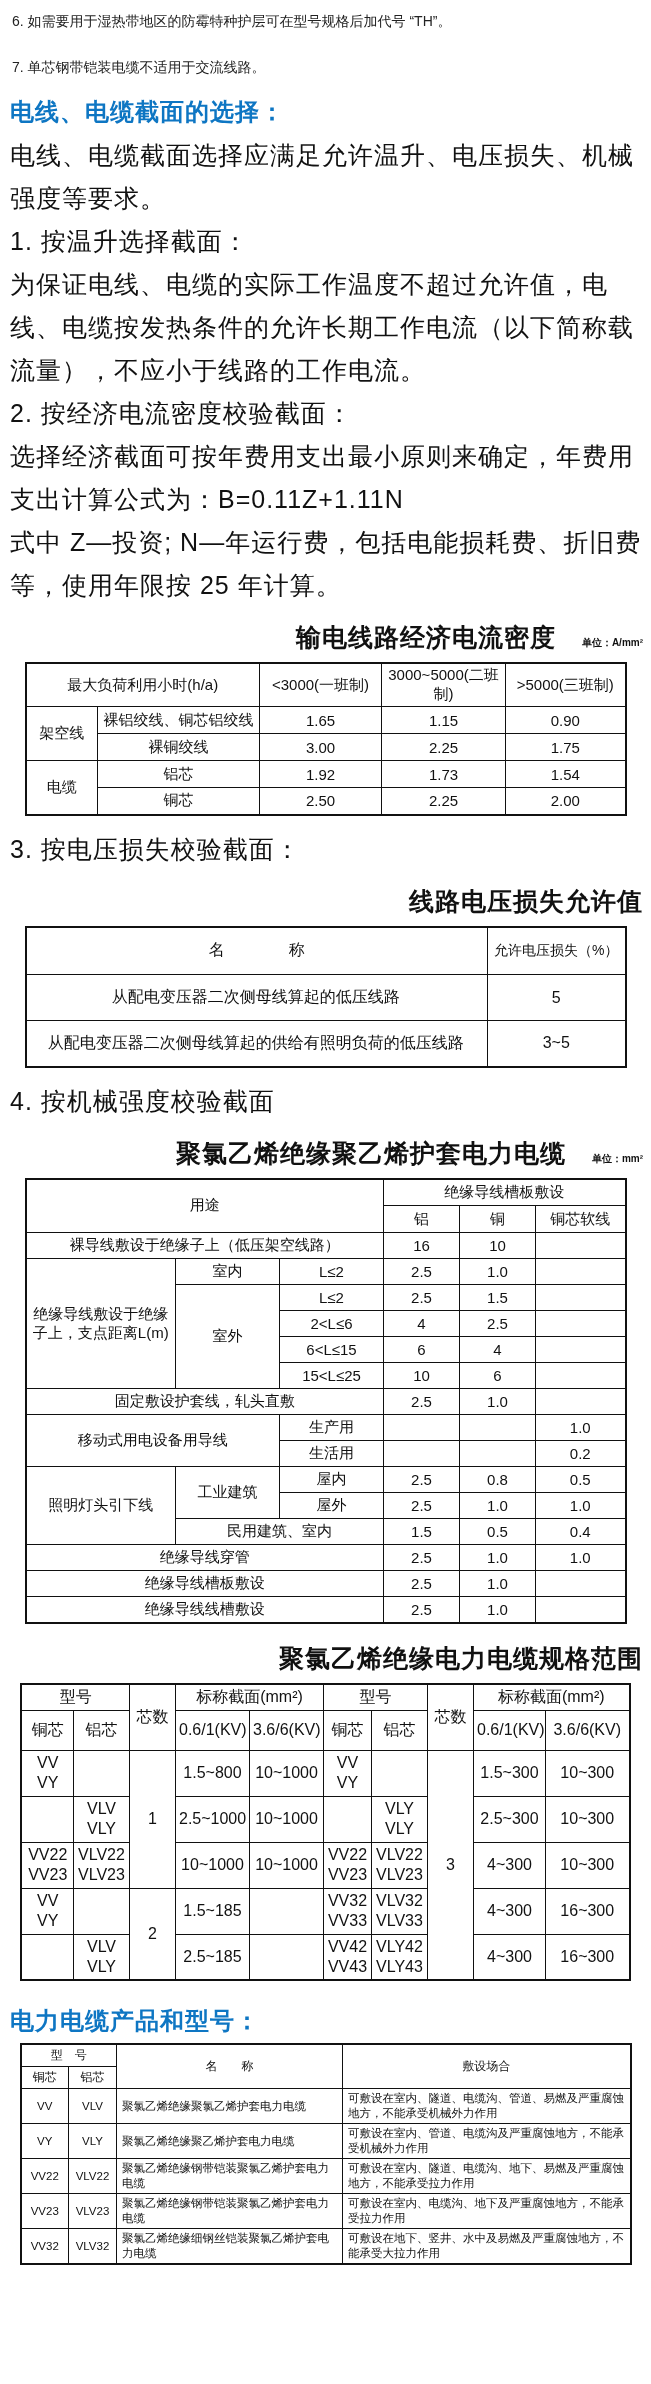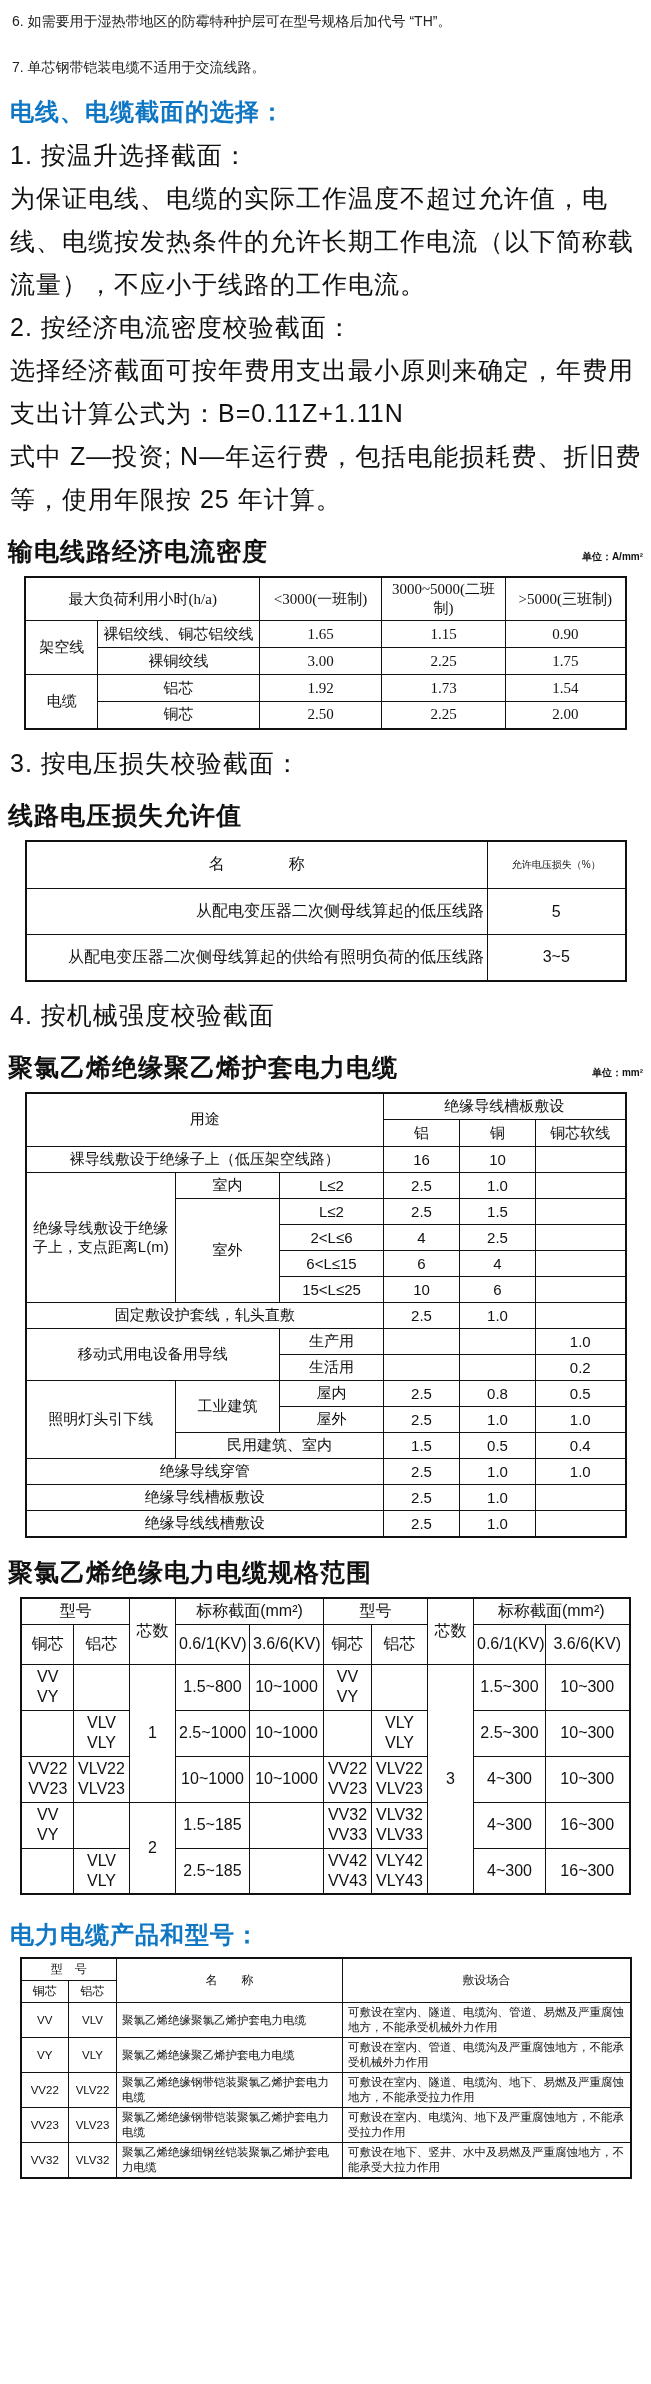--- a/index.html
+++ b/index.html
@@ -23,41 +23,41 @@
   .black-heading {
     color:#000; font-size:25px; font-weight:bold;
     margin:10px 0 6px 2px; letter-spacing:1px;
   }
   .body-par {
     font-size:25px; line-height:43px; letter-spacing:1px;
     margin:0 0 0 2px; color:#111; font-weight:500;
   }
 
   .table-title {
-    display:flex; justify-content:space-between; align-items:baseline;
+    display:flex; justify-content:flex-end; align-items:baseline;
     font-size:25px; font-weight:bold; color:#111;
     margin:14px 0 8px 0; letter-spacing:1px;
   }
   .table-title .unit { font-size:10px; font-weight:bold; margin-left:26px; letter-spacing:0; }
   .table-title.left-align { justify-content:flex-start; margin-left:2px; }
 
   table { border-collapse:collapse; margin:0 auto; table-layout:fixed; }
   table, td, th { border:1px solid #111; }
   table { border-width:2px; }
   td, th { text-align:center; vertical-align:middle; padding:2px 3px; font-weight:normal; color:#111; }
 
   
-  .t1 { width:600px; font-size:15px;font-family:Liberation Serif, serif; }
+  .t1 { width:600px; font-size:15px; }
   .t1 th { height:38px; }
   .t1 td { height:27px; }
   
   .t2 { width:600px; font-size:16px; }
   .t2 th { height:48px; }
   .t2 td { height:46px; }
-  .t2 td.l { text-align:right; padding-left:1px; }
+  .t2 td.l { text-align:center; padding-left:1px; }
   
   .t3 { width:600px; font-size:15px; }
   .t3 td { height:26px; }
   .t3 th { height:27px; }
   
   .t4 { width:608px; font-size:16px; }
   .t4 td { height:46px; }
   .t4 .pre { white-space:pre-line; line-height:20px; }
   
   .t5 { width:610px; font-size:11.5px; }
@@ -67,20 +67,21 @@
 </style>
 </head>
 <body>
 
 <div class="page">
 
   <p class="note">6. 如需要用于湿热带地区的防霉特种护层可在型号规格后加代号 “TH”。</p>
   <p class="note">7. 单芯钢带铠装电缆不适用于交流线路。</p>
 
   <div class="blue-heading">电线、电缆截面的选择：</div>
+  <p class="body-par">电线、电缆截面选择应满足允许温升、电压损失、机械强度等要求。</p>
   <p class="body-par">1. 按温升选择截面：</p>
   <p class="body-par">为保证电线、电缆的实际工作温度不超过允许值，电线、电缆按发热条件的允许长期工作电流（以下简称载流量），不应小于线路的工作电流。</p>
   <p class="body-par">2. 按经济电流密度校验截面：</p>
   <p class="body-par">选择经济截面可按年费用支出最小原则来确定，年费用支出计算公式为：B=0.11Z+1.11N</p>
   <p class="body-par">式中 Z—投资; N—年运行费，包括电能损耗费、折旧费等，使用年限按 25 年计算。</p>
 
   <div class="table-title">
     <span>输电线路经济电流密度</span>
     <span class="unit">单位：A/mm²</span>
   </div>
@@ -136,21 +137,21 @@
   </div>
 
   <table class="t2">
     <colgroup>
         <col style="width:462px">
         <col style="width:138px">
       </colgroup>
     <tbody>
         <tr>
       <th>名　　　　称</th>
-      <th style="font-size:10px">允许电压损失（%）</th>
+      <th style="font-size:14px">允许电压损失（%）</th>
     </tr>
     <tr>
       <td class="l">从配电变压器二次侧母线算起的低压线路</td>
       <td>5</td>
     </tr>
     <tr>
       <td class="l">从配电变压器二次侧母线算起的供给有照明负荷的低压线路</td>
       <td>3~5</td>
     </tr>
   </tbody>

